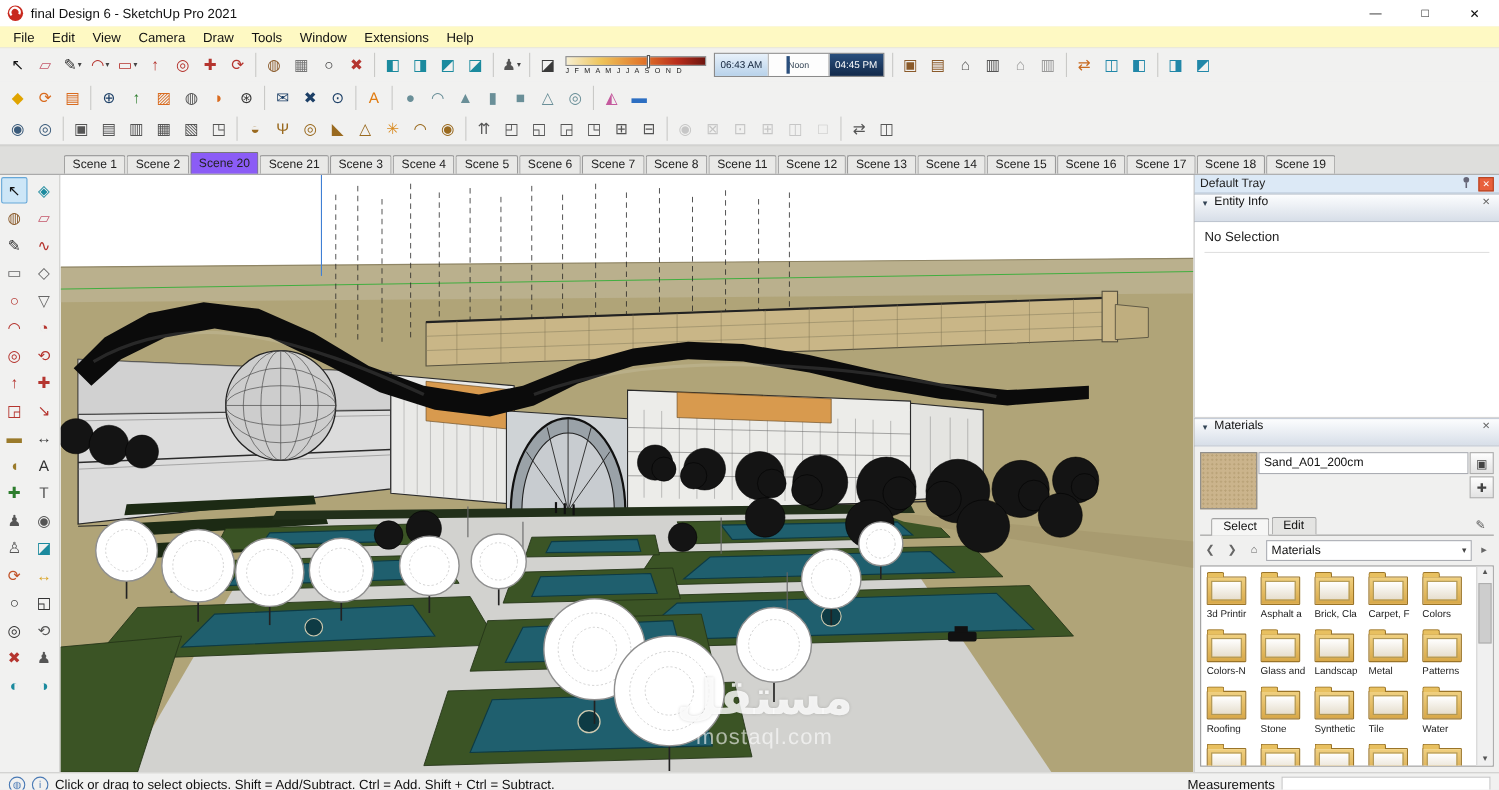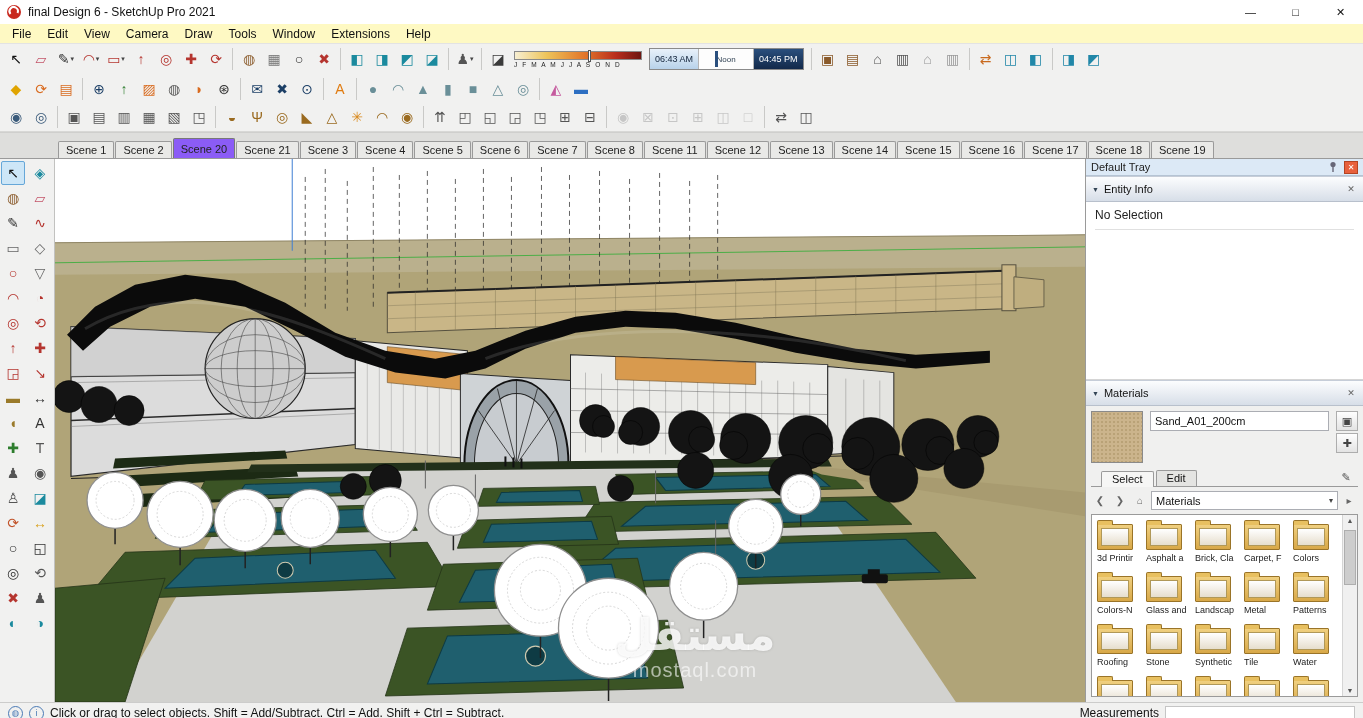--- a/index.html
+++ b/index.html
@@ -51,27 +51,27 @@
   .wti{fill:none;stroke:#c6c6c6;stroke-width:.7;stroke-dasharray:2,2;}
   .tr{stroke:#222;stroke-width:1.5;}
   .lawn{fill:#3b5425;stroke:#243418;stroke-width:.8;}
   .pool{fill:#1f5f6e;stroke:#0d3a44;stroke-width:1;}
   .dash{stroke:#222;stroke-width:.7;stroke-dasharray:5,4;}
   
   .tray{width:278px;background:#f0f0ef;border-left:1px solid #9a9a9a;display:flex;flex-direction:column;font-size:11px;}
   .tray-title{height:17px;background:#dce9f6;border-bottom:1px solid #b5c4d4;display:flex;align-items:center;padding:0 5px;gap:4px;color:#222;}
   .tray-close{margin-left:2px;width:14px;height:13px;background:#e8603c;color:#fff;font-size:8px;display:flex;align-items:center;justify-content:center;border:1px solid #b34322;}
   .pin{margin-left:auto;}
-  .sec-hdr{height:17px;background:linear-gradient(#fcfdfe,#d7dee8);border-top:1px solid #c6cdd8;border-bottom:1px solid #b8c0cc;display:flex;align-items:center;gap:5px;padding:12px 6px;}
+  .sec-hdr{height:17px;background:linear-gradient(#fcfdfe,#d7dee8);border-top:1px solid #c6cdd8;border-bottom:1px solid #b8c0cc;display:flex;align-items:flex-end;gap:5px;padding:12px 6px;}
   .tri{font-size:7px;color:#345;}
   .hdr-x{margin-left:auto;font-size:9px;color:#666;width:12px;text-align:center;}
   .entity-body{height:178px;background:#ffffff;border-bottom:1px solid #d5d5d5;padding:6px 9px;font-size:12px;color:#222;}
   .ei-line{border-bottom:1px solid #e0e0e0;margin-top:7px;}
   .mat-body{flex:1;display:flex;flex-direction:column;gap:4px;padding:5px;background:#f0f0ef;min-height:0;}
-  .thumb-row{display:flex;gap:7px;align-items:flex-start;}
+  .thumb-row{display:flex;gap:1px;align-items:flex-start;}
   .mat-thumb{width:52px;height:52px;border:1px solid #8a8a8a;background-color:#cbb48c;
     background-image:radial-gradient(#b9a277 1px,transparent 1px);background-size:4px 4px;}
   .mat-name{flex:1;height:20px;border:1px solid #abadb3;background:#fff;font-size:11px;padding:0 4px;display:flex;align-items:center;}
   .mat-btns{display:flex;flex-direction:column;gap:2px;}
   .sbtn{width:22px;height:20px;border:1px solid #adadad;background:linear-gradient(#fefefe,#e3e3e3);display:flex;align-items:center;justify-content:center;font-size:11px;color:#444;}
   .mtabs{display:flex;align-items:flex-end;height:20px;border-bottom:1px solid #9a9a9a;padding:0 2px;}
   .mtab{font-size:11px;padding:1px 10px 2px;border:1px solid #9a9a9a;border-bottom:none;background:#e4e4e2;border-radius:2px 2px 0 0;margin-right:2px;}
   .mtab.act{background:#f6f6f5;position:relative;top:1px;margin-left:8px;}
   .eyedrop{margin-left:auto;width:20px;height:18px;border:1px solid transparent;display:flex;align-items:center;justify-content:center;font-size:11px;color:#555;}
   .mnav{display:flex;align-items:center;gap:2px;}

